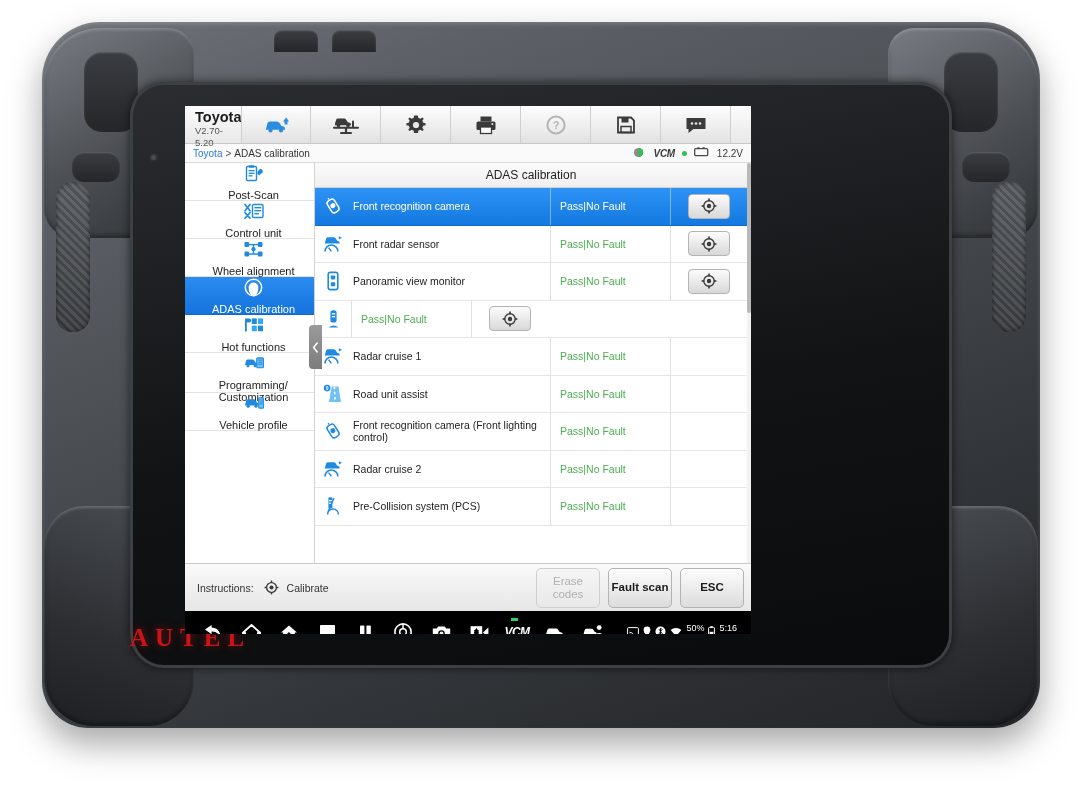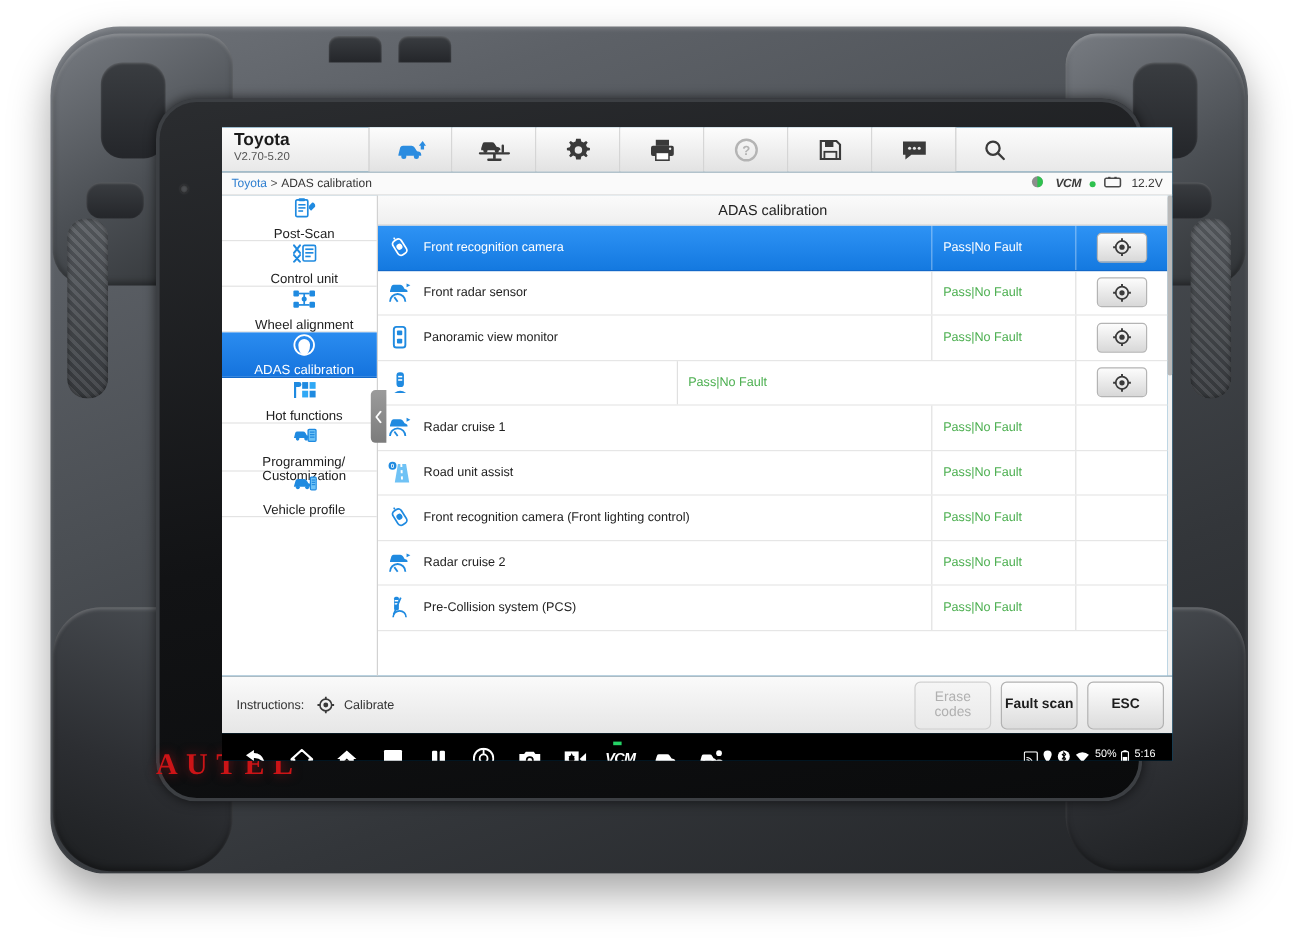--- a/index.html
+++ b/index.html
@@ -74,22 +74,22 @@
     color: #cc1417;
     font-size: 25px; font-weight: bold; letter-spacing: 7px;
     font-family: Liberation Serif, serif;
     text-shadow: 0 0 9px rgba(210,20,25,0.55);
   }
 
   
   #screen {
     position: absolute;
     left: 143px; top: 84px;
-    width: 792px; height: 528px;
-    background: #0369a1; overflow: hidden;
+    width: 566px; height: 528px;
+    background: #bef264; overflow: hidden;
   }
 
   
   .app-header {
     height: 38px; display: flex; align-items: stretch;
     background: linear-gradient(180deg,#fcfcfc,#e8e8e8);
     border-bottom: 1px solid #c8c8c8;
   }
   .brand { width: 122px; padding: 3px 0 0 10px; }
   .brand .name { font-size: 14.5px; font-weight: bold; color: #1b1b1b; line-height: 16px; }
@@ -146,21 +146,20 @@
   .content-title {
     height: 25px; line-height: 25px; text-align: center;
     font-size: 12px; color: #222;
     background: linear-gradient(180deg,#fbfbfb,#efefef);
     border-bottom: 1px solid #cfcfcf;
   }
   .list-scroll { flex: 1; overflow: hidden; }
   .row {
     height: 37.5px; display: flex; align-items: center;
     border-bottom: 1px solid #e6e6e6;
-    justify-content: space-between;
   }
   .row.sel { background: linear-gradient(180deg,#2e93f5,#1479e0); border-bottom-color: #1268c9; }
   .row .c-icon { width: 36px; display: flex; align-items: center; justify-content: center; }
   .row .c-name { flex: 1; font-size: 10.5px; color: #222; padding-left: 2px; }
   .row.sel .c-name { color: #fff; }
   .row .c-stat {
     width: 120px; font-size: 10.5px; color: #4caf50;
     border-left: 1px solid #e0e0e0; height: 100%;
     display: flex; align-items: center; padding-left: 9px;
   }

